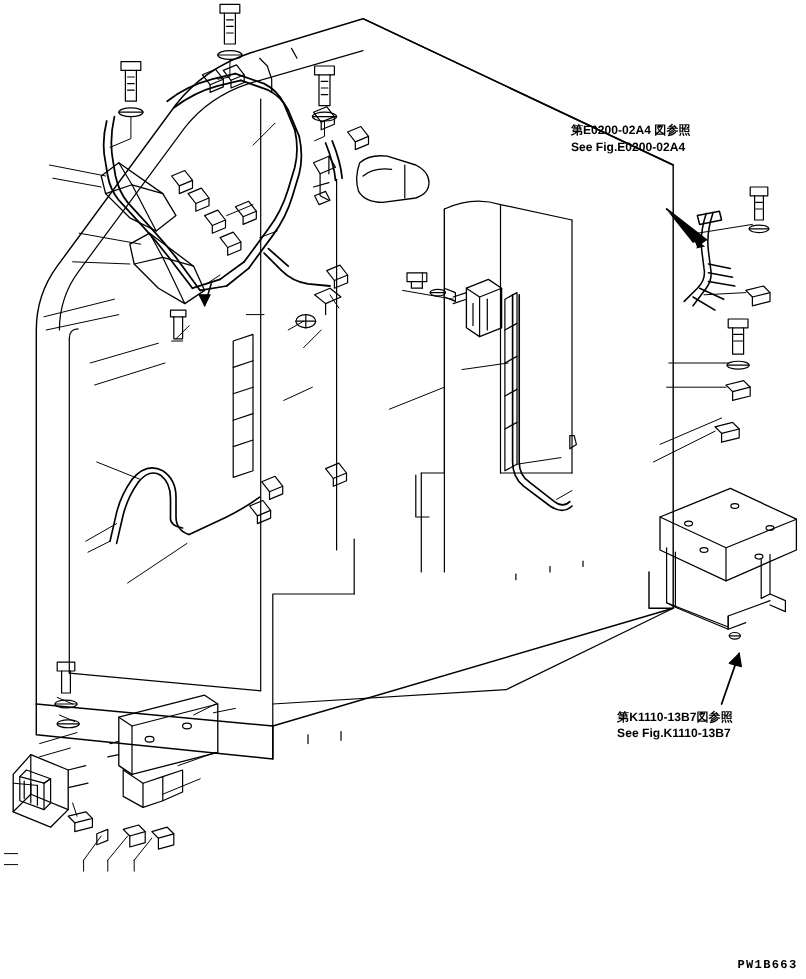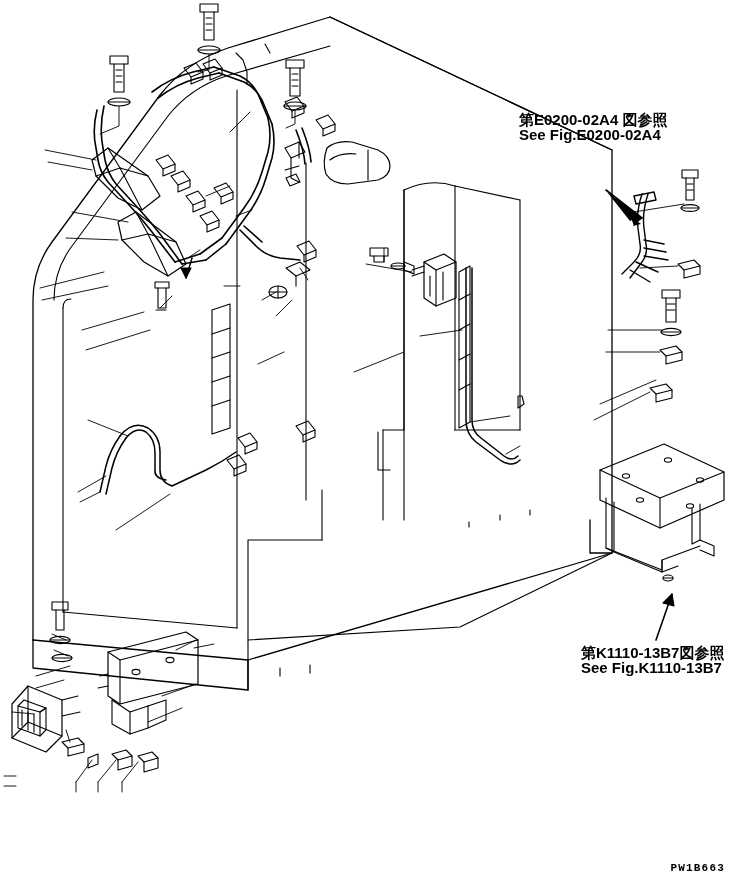--- a/index.html
+++ b/index.html
@@ -20,35 +20,35 @@
   #drawing {
     position: absolute;
     left: 0;
     top: 0;
     width: 733px;
     height: 890px;
   }
   .note {
     position: absolute;
     font-family: "Liberation Sans", sans-serif;
-    font-size: 15px;
+    font-size: 11px;
     font-weight: bold;
     color: #000000;
     line-height: 15px;
     white-space: nowrap;
     letter-spacing: 0px;
   }
   .note .l1 { display: block; }
   .note .l2 { display: block; }
   #note-e0200 { left: 519px; top: 112px; }
-  #note-k1110 { left: 561px; top: 645px; margin-left: 20px; }
+  #note-k1110 { left: 561px; top: 645px; }
   #drawing-number {
     position: absolute;
     right: 8px;
-    bottom: 16px;
+    bottom: 6px;
     font-family: "Liberation Mono", monospace;
     font-size: 11px;
     font-weight: bold;
     letter-spacing: 1.2px;
     color: #000000;
   }
 </style>
 </head>
 <body>
 

